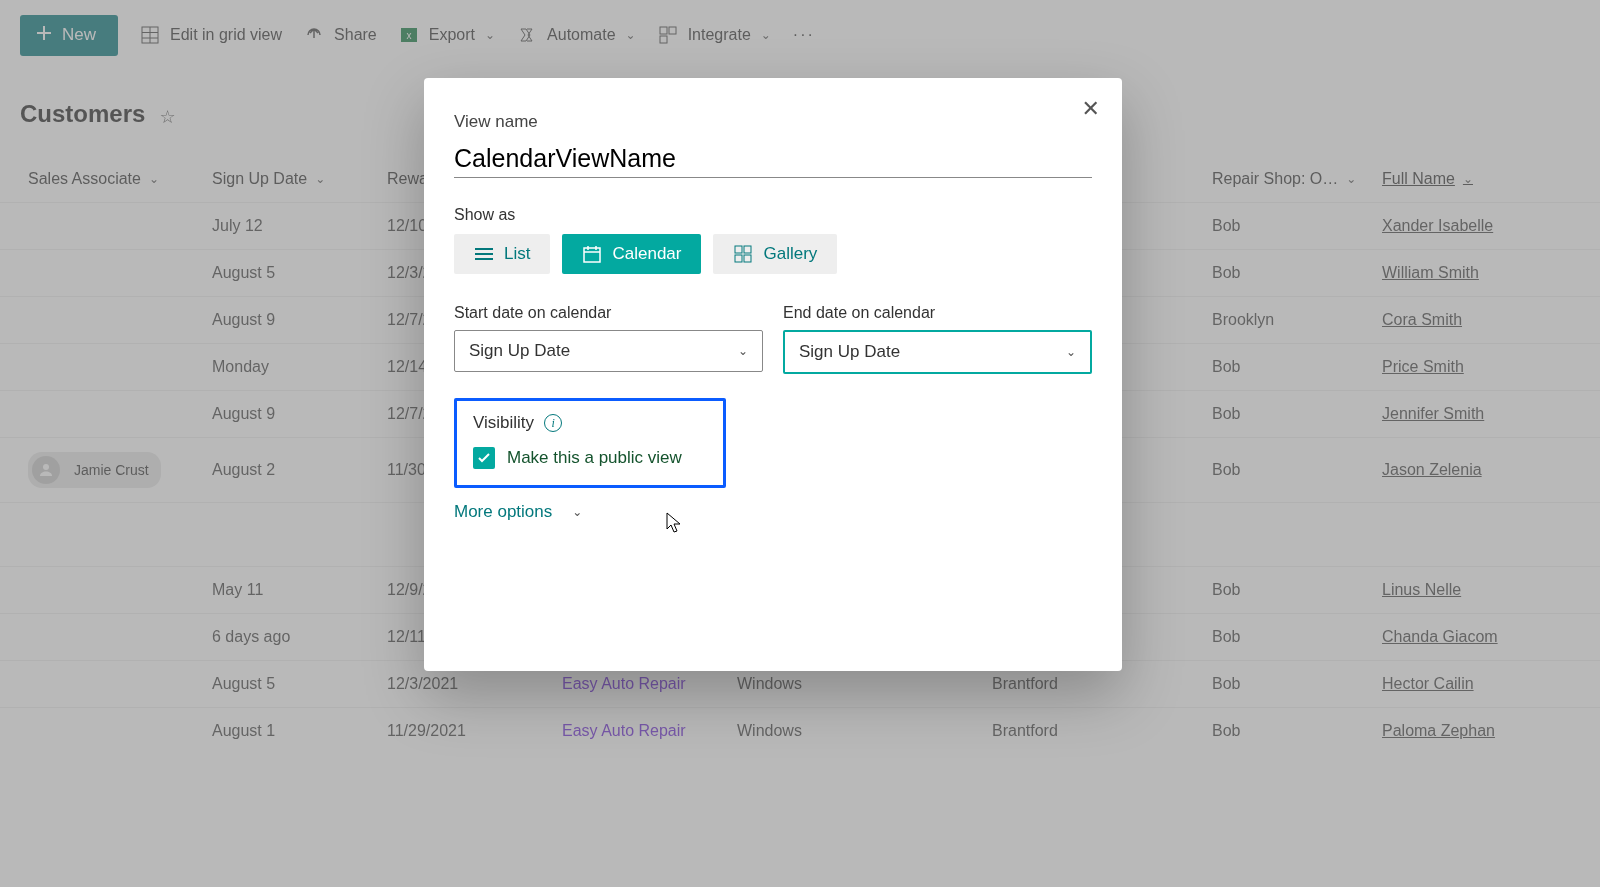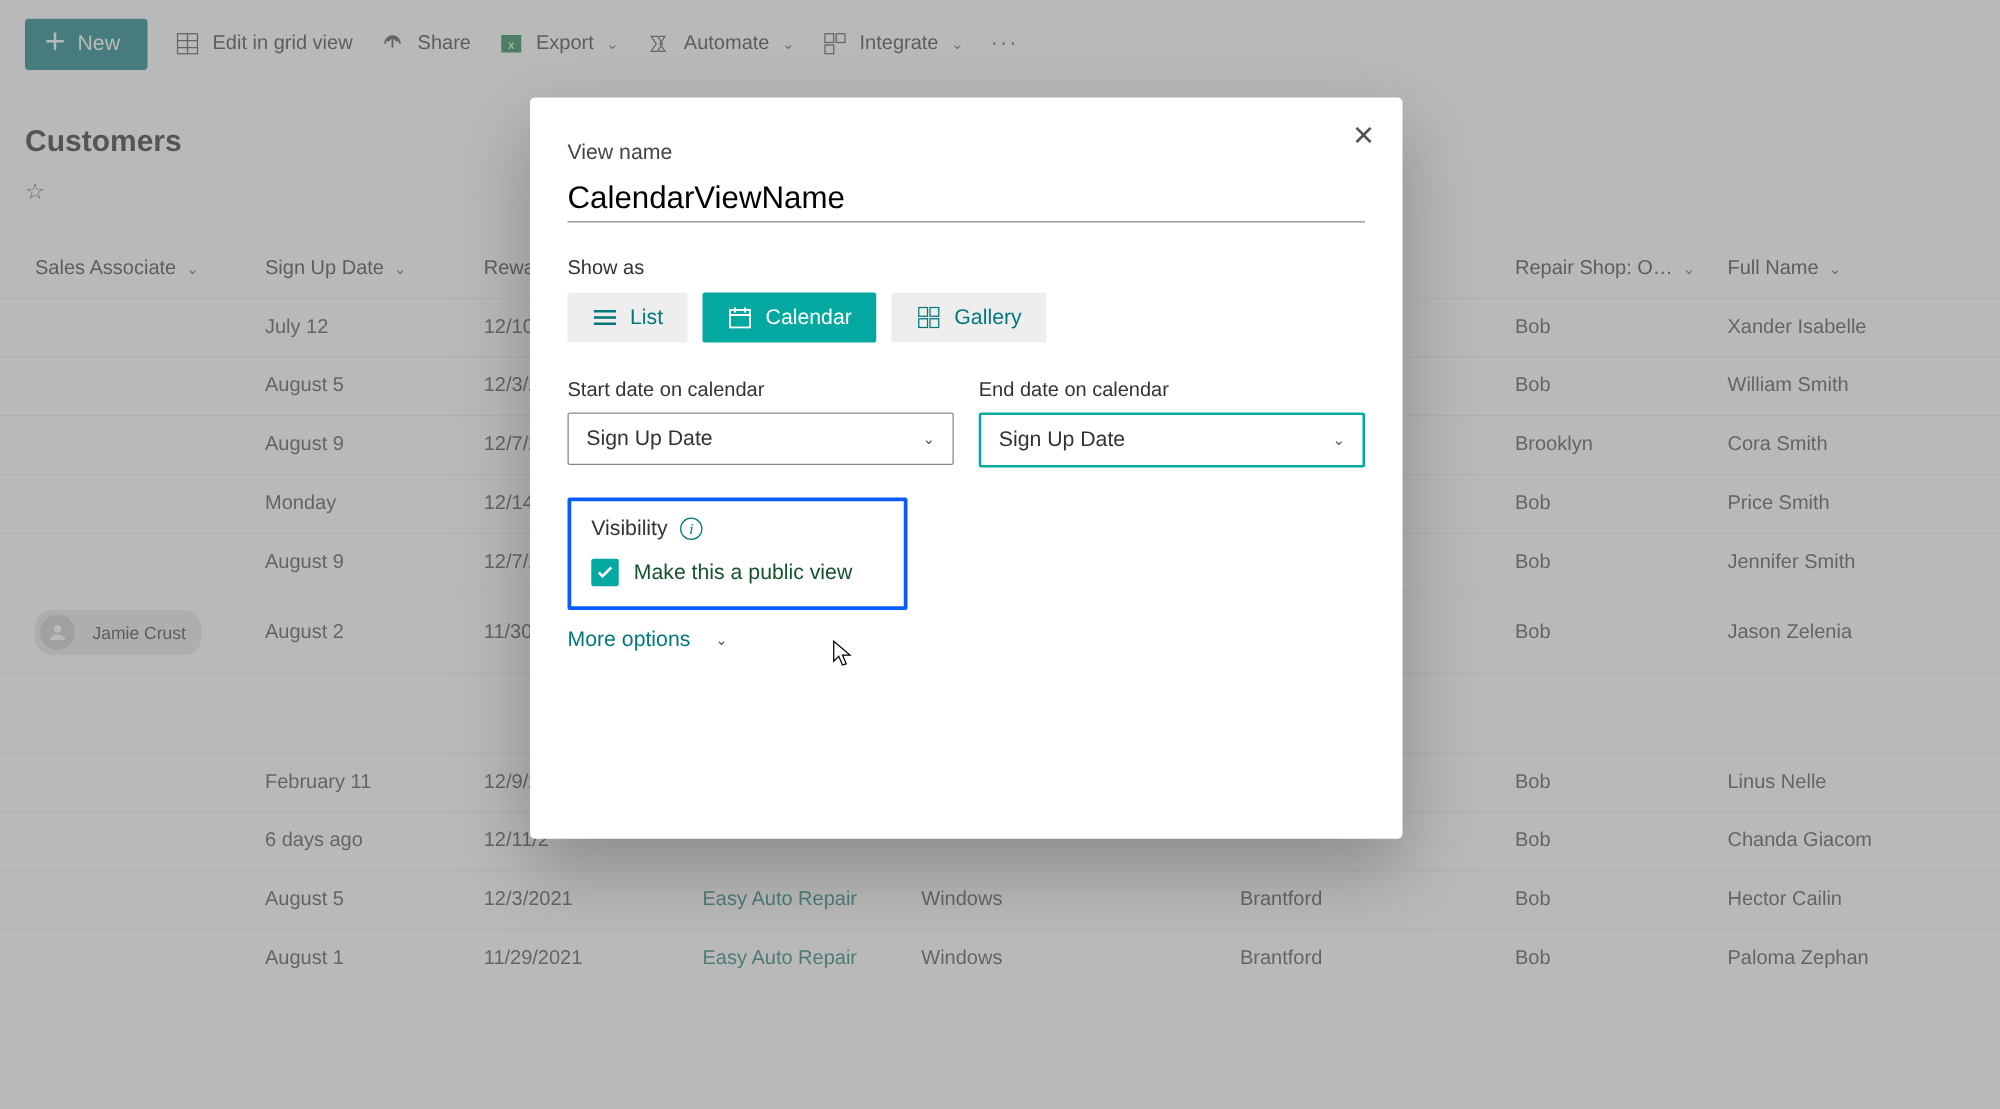--- a/index.html
+++ b/index.html
@@ -44,50 +44,50 @@
     font-size: 16px;
     color: #333;
     cursor: pointer;
   }
   .toolbar-icon { width: 20px; height: 20px; display:flex; align-items:center; justify-content:center; }
   .ellipsis { letter-spacing: 2px; }
 
   
   .page-header {
     padding: 40px 20px 30px 20px;
-    display: flex; align-items: flex-start; gap: 14px; flex-direction: column;
+    display: flex; align-items: flex-end; gap: 14px;
   }
   .page-title {
     font-size: 24px; font-weight: 600; color: #222;
   }
   .star-icon { color:#555; font-size:18px; }
 
   
   .table-wrap { width:100%; }
   .table-head {
     display:flex; padding: 12px 0 14px 0; font-size: 16px; color:#333; font-weight:400;
     border-bottom: 0px;
   }
   .col { padding: 0 12px; display:flex; align-items:center; gap:8px; }
   .col.sa { width: 200px; padding-left: 28px; }
   .col.sud { width: 175px; }
   .col.rew { width: 175px; }
   .col.repair { width: 175px; }
   .col.win { width: 255px; }
   .col.city { width: 220px; }
   .col.shop { width: 170px; }
-  .col.fn { width: 200px; }
+  .col.fn { width: 200px; text-decoration: underline; }
   .chev { font-size:12px; color:#555; }
   .tbody { }
   .trow {
     display:flex; padding: 14px 0; font-size:16px; color:#444;
     border-top: 1px solid #eee;
   }
   .trow.spacer { height: 64px; }
-  .link-cell { color:#0f766e; }
+  .link-cell { color:#6d28d9; }
   .avatar {
     width:28px; height:28px; border-radius:50%;
     background:#c8c8c8; display:flex; align-items:center; justify-content:center;
     margin-right:8px;
   }
   .avatar svg { width:18px; height:18px; fill:#fff; }
   .chip {
     background:#e6e6e6; border-radius:14px; padding:4px 12px 4px 4px;
     display:flex; align-items:center; gap:6px; font-size:14px; color:#333;
   }
@@ -329,21 +329,21 @@
         <div class="col sud"></div>
         <div class="col rew"></div>
       <div class="col repair"></div>
         <div class="col win"></div>
         <div class="col city"></div>
       <div class="col shop"></div>
         <div class="col fn"></div>
     </div>
     <div class="trow">
       <div class="col sa"></div>
-        <div class="col sud">February 11</div>
+        <div class="col sud">May 11</div>
         <div class="col rew">12/9/20</div>
       <div class="col repair"></div>
         <div class="col win"></div>
         <div class="col city"></div>
       <div class="col shop">Bob</div>
         <div class="col fn">Linus Nelle</div>
     </div>
     <div class="trow">
       <div class="col sa"></div>
         <div class="col sud">6 days ago</div>

